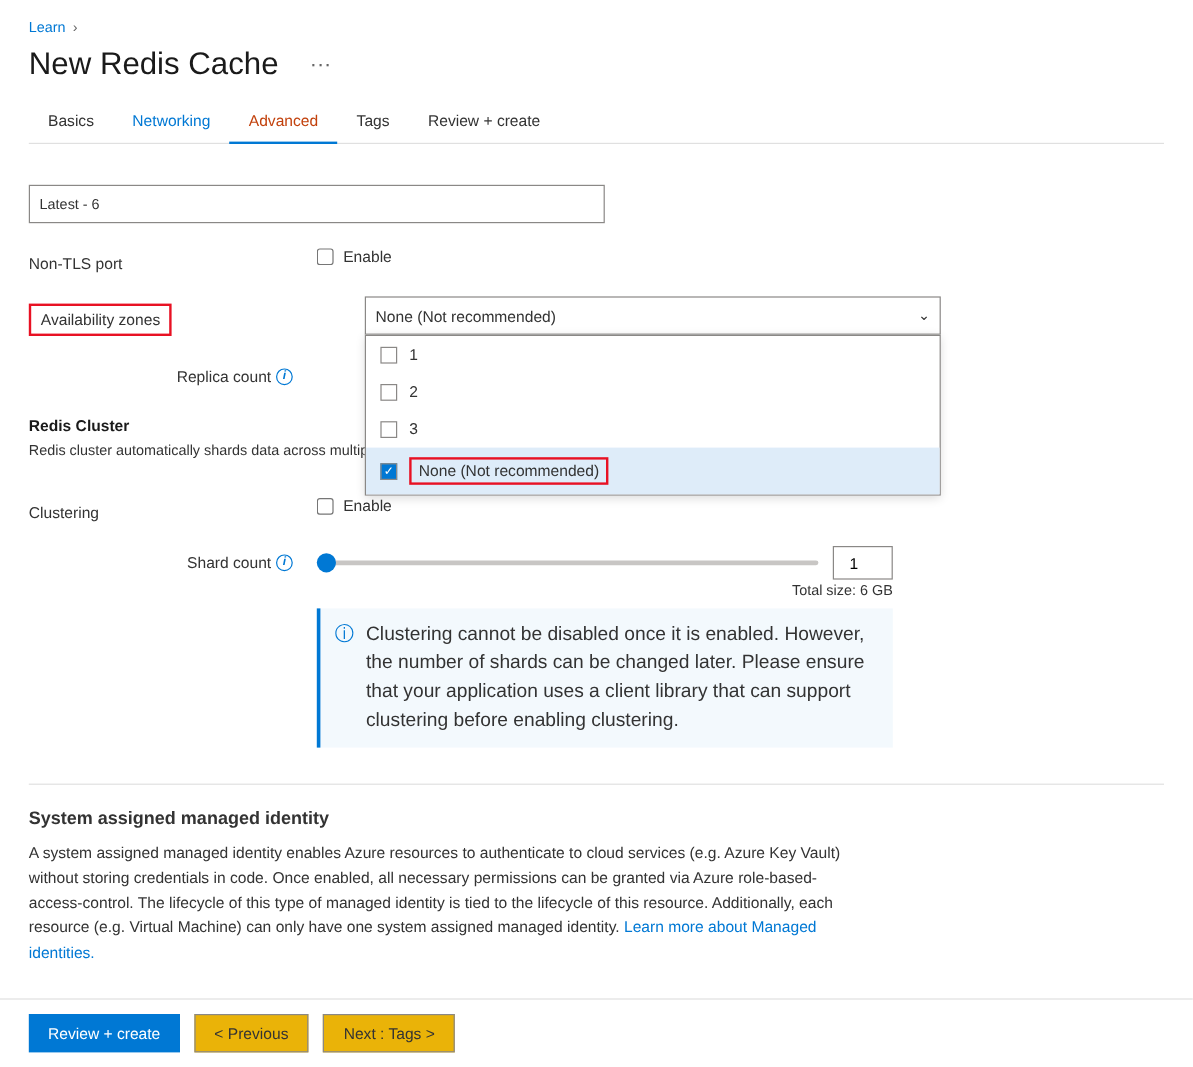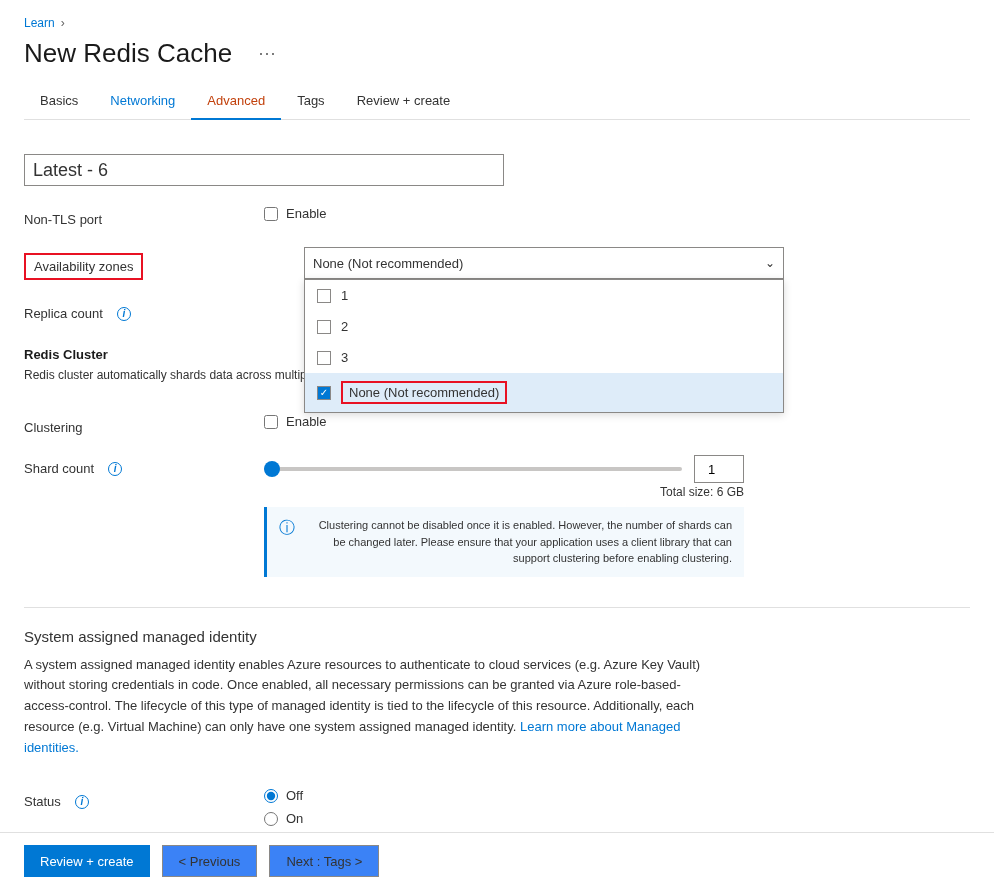--- a/index.html
+++ b/index.html
@@ -17,26 +17,26 @@
     
     .tabs { display: flex; gap: 0; border-bottom: 1px solid #e0e0e0; margin-bottom: 24px; }
     .tab { padding: 10px 16px; cursor: pointer; font-size: 13px; color: #333; border-bottom: 2px solid transparent; margin-bottom: -1px; }
     .tab.active { color: #c2410c; font-weight: 400; border-bottom: 2px solid #0078d4; }
     .tab.nav-link { color: #0078d4; }
     
     .form-section { margin-bottom: 20px; }
     
     .form-row { display: flex; align-items: flex-start; padding: 10px 0; gap: 20px; }
     .form-label { width: 220px; min-width: 220px; font-size: 13px; color: #333; padding-top: 6px; }
-    .form-label-with-info { display: flex; align-items: center; gap: 14px; }
+    .form-label-with-info { display: flex; align-items: center; gap: 4px; justify-content: flex-end; }
     .info-icon { width: 14px; height: 14px; border-radius: 50%; border: 1px solid #0078d4; color: #0078d4; font-size: 10px; display: inline-flex; align-items: center; justify-content: center; cursor: pointer; font-style: italic; font-weight: bold; }
     
     .form-control { flex: 1; }
     
-    .text-input { width: 480px; height: 32px; border: 1px solid #8a8886; padding: 4px 8px; font-size: 18px; color: #333; }
+    .text-input { width: 480px; height: 32px; border: 1px solid #8a8886; padding: 4px 8px; font-size: 12px; color: #333; }
     
     .checkbox-row { display: flex; align-items: center; gap: 8px; }
     .checkbox-input { width: 14px; height: 14px; border: 1px solid #8a8886; cursor: pointer; }
     
     .dropdown-container { position: relative; width: 430px; margin-left: 40px; }
     
     .dropdown-open-panel { position: absolute; top: 32px; left: 0; width: 480px; background: #fff; border: 1px solid #8a8886; z-index: 100; box-shadow: 0 2px 8px rgba(0,0,0,0.15); }
     .dropdown-option { display: flex; align-items: center; gap: 10px; padding: 8px 12px; cursor: pointer; }
     .dropdown-option.selected { background: #deecf9; }
     .dropdown-option-checkbox { width: 14px; height: 14px; border: 1px solid #8a8886; background: #0078d4; display: flex; align-items: center; justify-content: center; }
@@ -49,35 +49,35 @@
     .slider-container { display: flex; align-items: center; gap: 12px; width: 480px; }
     .slider { flex: 1; -webkit-appearance: none; height: 4px; background: #c8c6c4; border-radius: 2px; outline: none; }
     .slider::-webkit-slider-thumb { -webkit-appearance: none; width: 16px; height: 16px; border-radius: 50%; background: #0078d4; cursor: pointer; border: none; }
     .slider-value { width: 50px; height: 28px; border: 1px solid #8a8886; text-align: center; font-size: 13px; padding: 4px; }
     
     .price-text { font-size: 13px; color: #333; margin-top: 4px; }
     .total-size-text { font-size: 12px; color: #333; text-align: right; width: 480px; margin-top: 2px; }
     
     .info-box { display: flex; gap: 10px; padding: 10px 12px; background: #f3f9fd; border-left: 3px solid #0078d4; margin-top: 8px; width: 480px; }
     .info-box-icon { color: #0078d4; font-size: 16px; margin-top: 1px; }
-    .info-box-text { font-size: 11px; color: #333; line-height: 1.5; text-align: right; }
+    .info-box-text { font-size: 16px; color: #333; line-height: 1.5; }
     
     .section-divider { border: none; border-top: 1px solid #e0e0e0; margin: 20px 0; }
     
-    .identity-section-title { font-size: 15px; font-weight: 400; margin-bottom: 10px; }
+    .identity-section-title { font-size: 15px; font-weight: 700; margin-bottom: 10px; }
     .identity-section-desc { font-size: 13px; color: #333; line-height: 1.6; max-width: 700px; margin-bottom: 16px; }
     .identity-section-desc a { color: #0078d4; text-decoration: none; }
     
     .radio-group { display: flex; flex-direction: column; gap: 8px; }
     .radio-row { display: flex; align-items: center; gap: 8px; cursor: pointer; }
     .radio-input { width: 14px; height: 14px; accent-color: #0078d4; cursor: pointer; }
     
     .footer { position: fixed; bottom: 0; left: 0; right: 0; background: #fff; border-top: 1px solid #e0e0e0; padding: 12px 24px; display: flex; gap: 12px; align-items: center; }
     .btn-primary { background: #0078d4; color: #fff; border: none; padding: 6px 16px; font-size: 13px; cursor: pointer; height: 32px; }
-    .btn-secondary { background: #3b82f6; color: #333; border: 1px solid #8a8886; padding: 6px 16px; font-size: 13px; cursor: pointer; height: 32px; }
+    .btn-secondary { background: #eab308; color: #333; border: 1px solid #8a8886; padding: 6px 16px; font-size: 13px; cursor: pointer; height: 32px; }
     
     .availability-label-wrapper { border: 2px solid #e81123; padding: 4px 8px; display: inline-block; }
   </style>
 </head>
 <body>
 
 <div class="page-wrapper">
 
   <div class="breadcrumb">
     <a class="breadcrumb-item">Learn</a>

